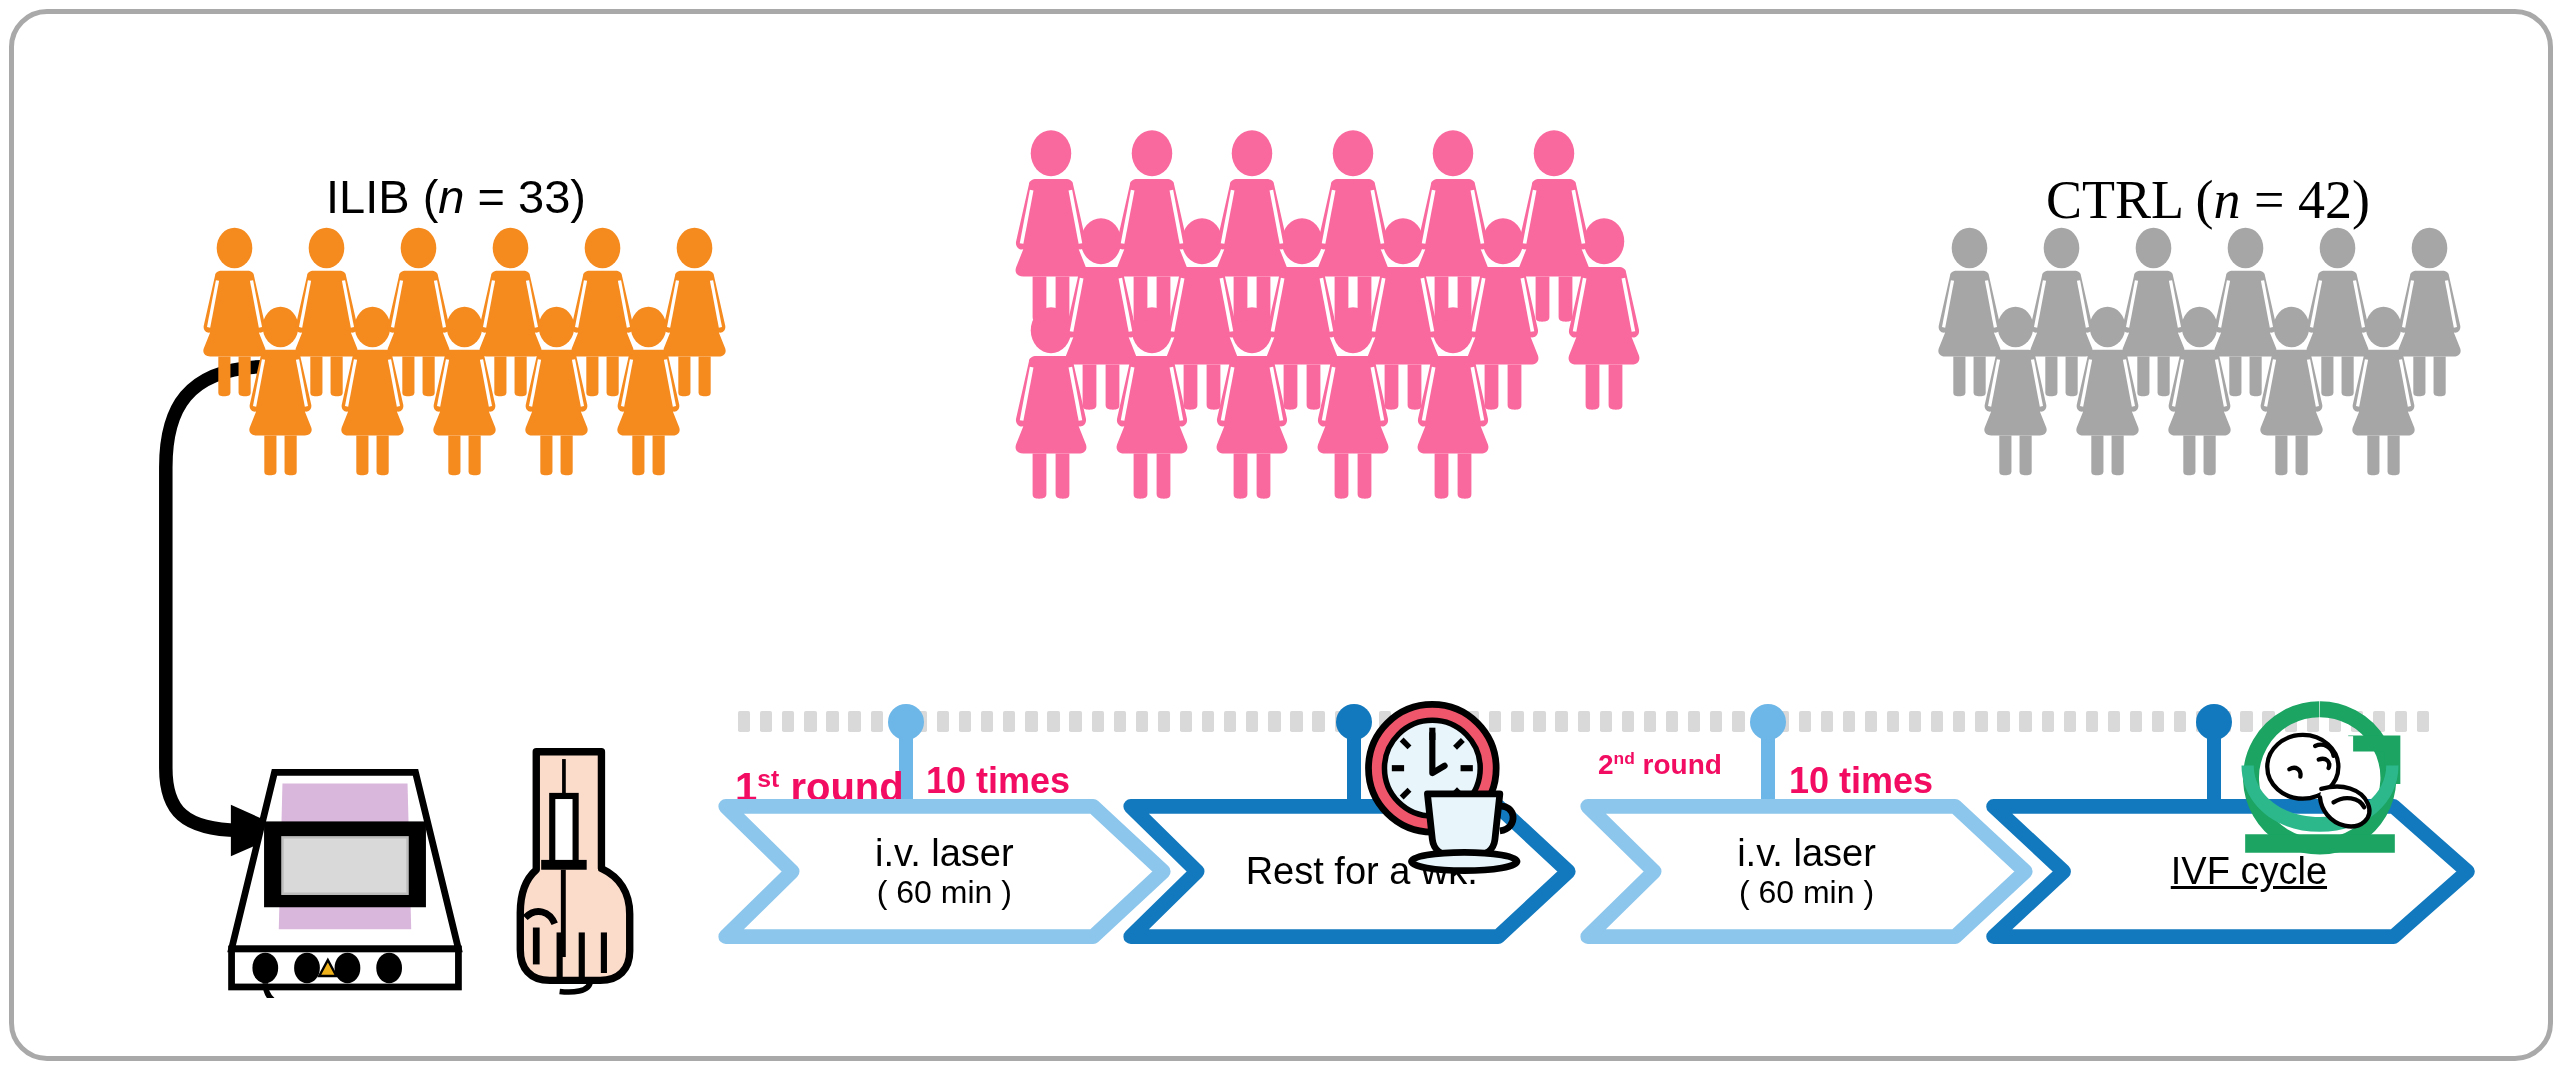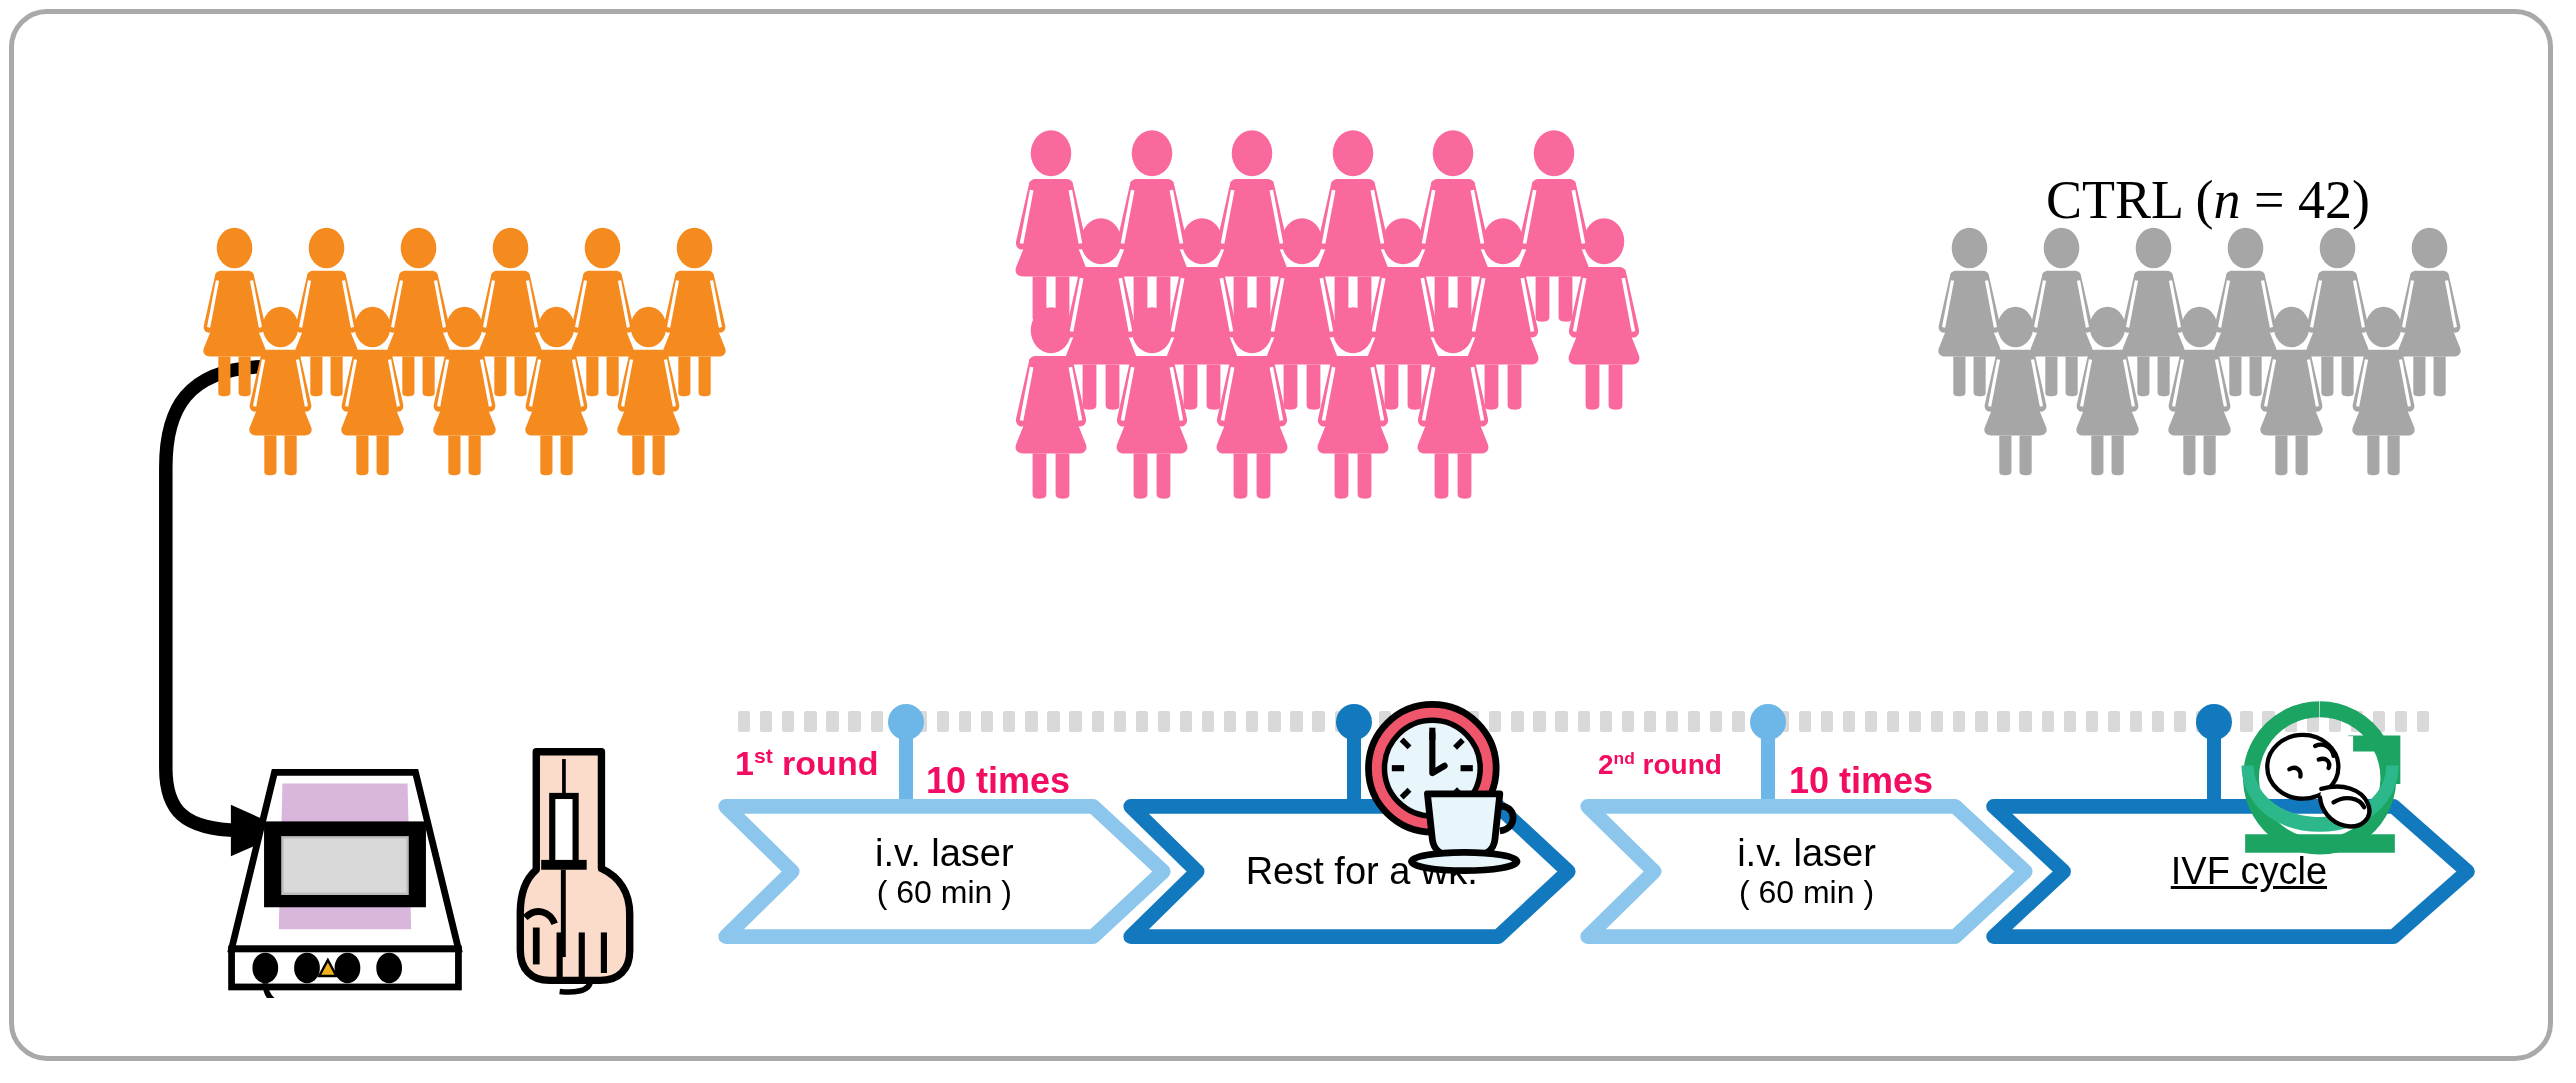--- a/index.html
+++ b/index.html
@@ -73,20 +73,21 @@
 
   .icon-abs{position:absolute;}
 </style>
 </head>
 <body>
 
 <div id="stage">
   <div id="frame"></div>
 
 
+  <div class="hd" id="title-ilib" style="left:326px;top:169px;font-size:47px;">ILIB (<span class="italic">n</span> = 33)</div>
 
   <div class="hd" id="title-ctrl" style="left:2046px;top:169px;font-size:54px;font-family:Liberation Serif, serif;">CTRL (<span class="italic">n</span> = 42)</div>
 
   <div class="group" id="grp-source" style="left:1005px;top:129px;width:614px;height:430px;">
       <div class="prow" style="top: 0px; left: 0px; gap: 8.6px; z-index: 10;">
         <div class="person">
           <svg width="92" height="194" viewBox="0 0 100 210">
             <g fill="#F9699E">
               <ellipse cx="50" cy="26" rx="22" ry="25"></ellipse>
               <path d="M 26,60 C 26,56 30,54 34,54 L 66,54 C 70,54 74,56 74,60 L 88,122 C 89,128 84,132 79,130 L 76,120 L 88,150 C 90,156 86,160 80,160 L 20,160 C 14,160 10,156 12,150 L 24,120 L 21,130 C 16,132 11,128 12,122 Z"></path>
@@ -699,21 +700,21 @@
 
     <div class="stem dark" style="left:640px;top:32px;height:86px;"></div>
     <div class="knob dark" style="left:629px;top:16px;"></div>
 
     <div class="stem" style="left:1054px;top:32px;height:86px;"></div>
     <div class="knob" style="left:1043px;top:16px;"></div>
 
     <div class="stem dark" style="left:1500px;top:32px;height:86px;"></div>
     <div class="knob dark" style="left:1489px;top:16px;"></div>
 
-    <div class="roundlbl" style="left:28px;top:56px;font-size:34px;">
+    <div class="roundlbl" style="left:28px;top:77px;font-size:40px;text-decoration:underline;">
       <span>1</span><sup>st</sup><span> round</span>
     </div>
     <div class="roundlbl" style="left:219px;top:72px;font-size:36px;">10 times</div>
 
     <div class="roundlbl" style="left:891px;top:60px;font-size:28px;">
       <span>2</span><sup>nd</sup><span> round</span>
     </div>
     <div class="roundlbl" style="left:1082px;top:72px;font-size:36px;">10 times</div>
 
     <div class="chev" style="left:9.8px;top:111px;width:455px;height:145px;">

